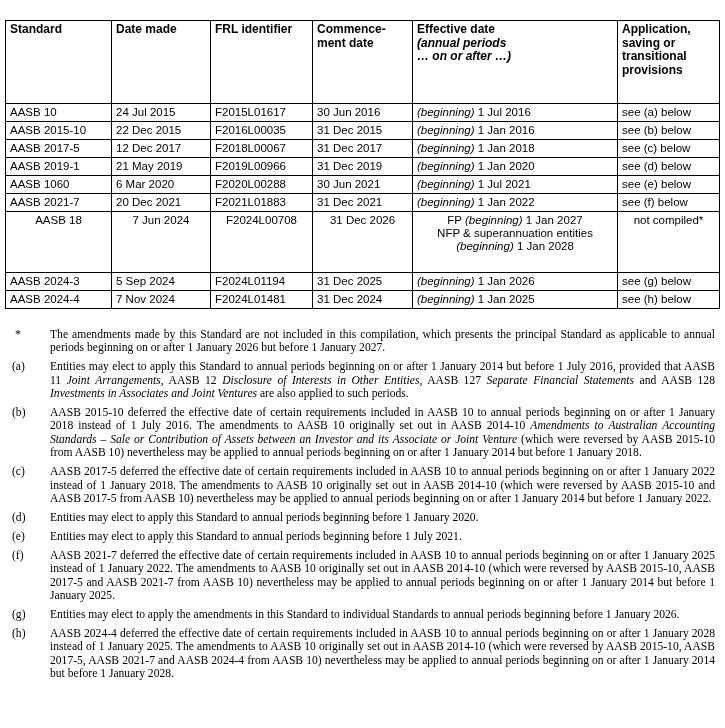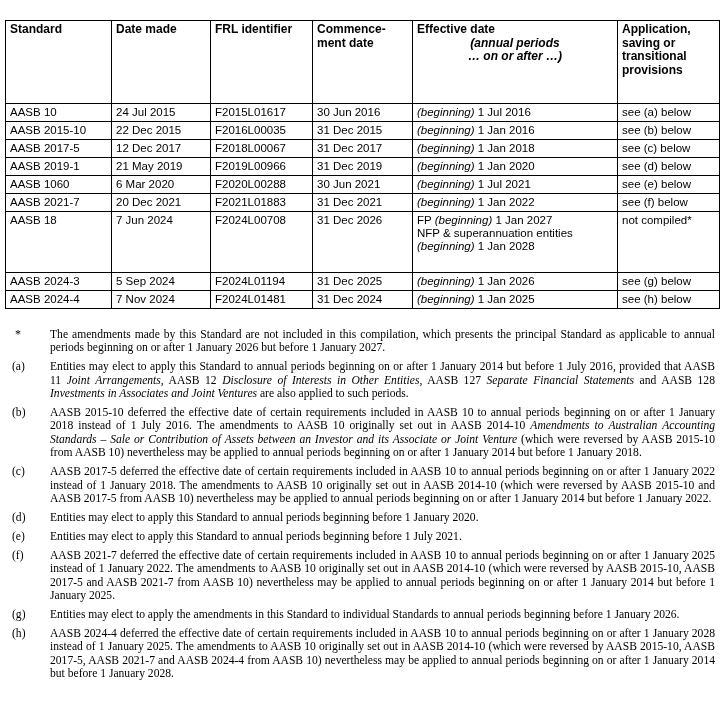--- a/index.html
+++ b/index.html
@@ -48,26 +48,26 @@
     line-height: 13.5px;
   }
   table.amend-table tbody td {
     font-weight: normal;
     height: 13px;
     white-space: nowrap;
   }
   table.amend-table tbody tr.tall td {
     height: 56px;
     white-space: normal;
+    text-align: center;
   }
   .hdr-italic {
     font-style: italic;
     font-weight: bold;
     display: block;
-    text-align: center;
   }
   .eff-line { display: block; white-space: nowrap; }
   td .ital { font-style: italic; margin-top: 18px; }
 
   
   col.c-standard { width: 106px; }
   col.c-datemade { width: 99px; }
   col.c-frl      { width: 102px; }
   col.c-commence { width: 100px; }
   col.c-effective{ width: 205px; }

